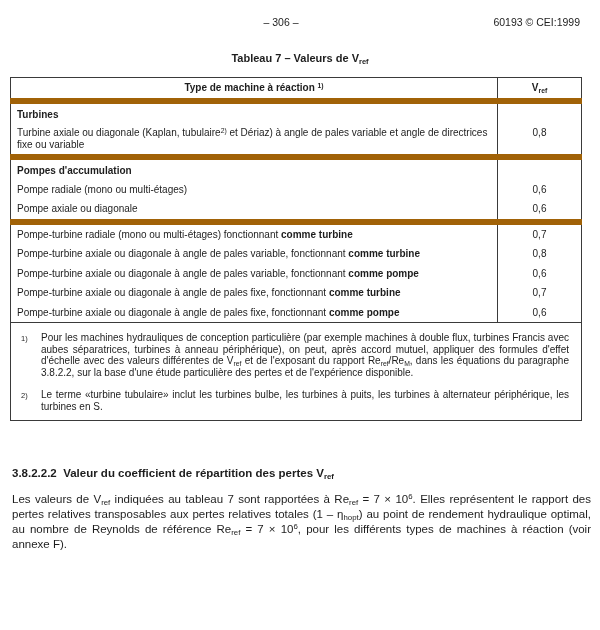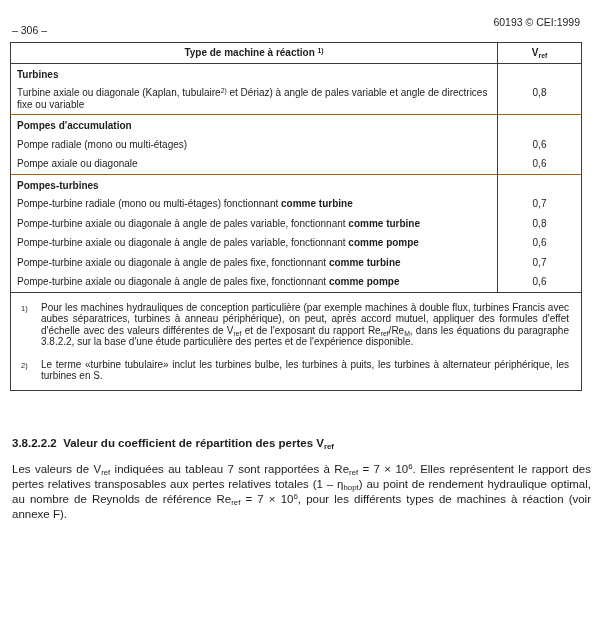--- a/index.html
+++ b/index.html
@@ -18,22 +18,21 @@
   }
   .page-header {
     position: relative;
     margin: 16px 20px 0 12px;
     height: 13px;
     font-size: 10.5px;
     line-height: 13px;
   }
   .page-header .center {
     position: absolute; left: 0; right: 30px;
-    text-align: left;
-    margin-top: 8px;
+    text-align: center;
   }
   .page-header .right {
     position: absolute; right: 0; top: 0;
   }
   .table-title {
     margin-top: 23px;
     text-align: center;
     font-weight: bold;
     font-size: 11px;
   }
@@ -46,21 +45,21 @@
     line-height: 11.5px;
   }
   table.vref col.c2 { width: 84px; }
   table.vref thead th {
     border-bottom: 1px solid #3a3a3a;
     font-weight: bold;
     padding: 4px 4px;
     text-align: center;
   }
   table.vref th.col-type, table.vref td.label { border-right: 1px solid #3a3a3a; }
-  tbody.sec { border-top: 1px solid #a16207; }
+  tbody.sec { border-top: 6px solid #a16207; }
   td.label { padding: 4px 8px 4px 6px; }
   tr.sec-head td { font-weight: bold; padding: 5px 8px 3px 6px; }
   td.val { text-align: center; vertical-align: top; padding: 4px 2px; }
   tbody.footnotes td {
     border-top: 1px solid #3a3a3a;
     padding: 2px 12px 8px 8px;
   }
   .footnote { display: flex; margin-top: 7px; }
   .fn-marker {
     flex: 0 0 22px;
@@ -92,20 +91,21 @@
 </head>
 <body>
 
 <div class="page">
 
   <div class="page-header">
     <span class="center">– 306 –</span>
     <span class="right">60193 © CEI:1999</span>
   </div>
 
+  <div class="table-title"><span>Tableau 7 – Valeurs de V</span><sub>ref</sub></div>
 
   <table class="vref">
     <colgroup>
         <col class="c1">
         <col class="c2">
       </colgroup>
     <thead>
       <tr>
         <th class="col-type"><span>Type de machine à réaction </span><sup>1)</sup></th>
         <th><span>V</span><sub>ref</sub></th>
@@ -132,24 +132,20 @@
         <td class="label"><span>Pompe radiale (mono ou multi-étages)</span></td>
         <td class="val">0,6</td>
       </tr>
       <tr>
         <td class="label"><span>Pompe axiale ou diagonale</span></td>
         <td class="val">0,6</td>
       </tr>
     </tbody>
 
     <tbody class="sec">
-      <tr class="sec-head">
-        <td class="label">Pompes-turbines</td>
-        <td class="val"></td>
-      </tr>
       <tr>
         <td class="label"><span>Pompe-turbine radiale (mono ou multi-étages) fonctionnant </span><span class="b">comme turbine</span></td>
         <td class="val">0,7</td>
       </tr>
       <tr>
         <td class="label"><span>Pompe-turbine axiale ou diagonale à angle de pales variable, fonctionnant </span><span class="b">comme turbine</span></td>
         <td class="val">0,8</td>
       </tr>
       <tr>
         <td class="label"><span>Pompe-turbine axiale ou diagonale à angle de pales variable, fonctionnant </span><span class="b">comme pompe</span></td>

